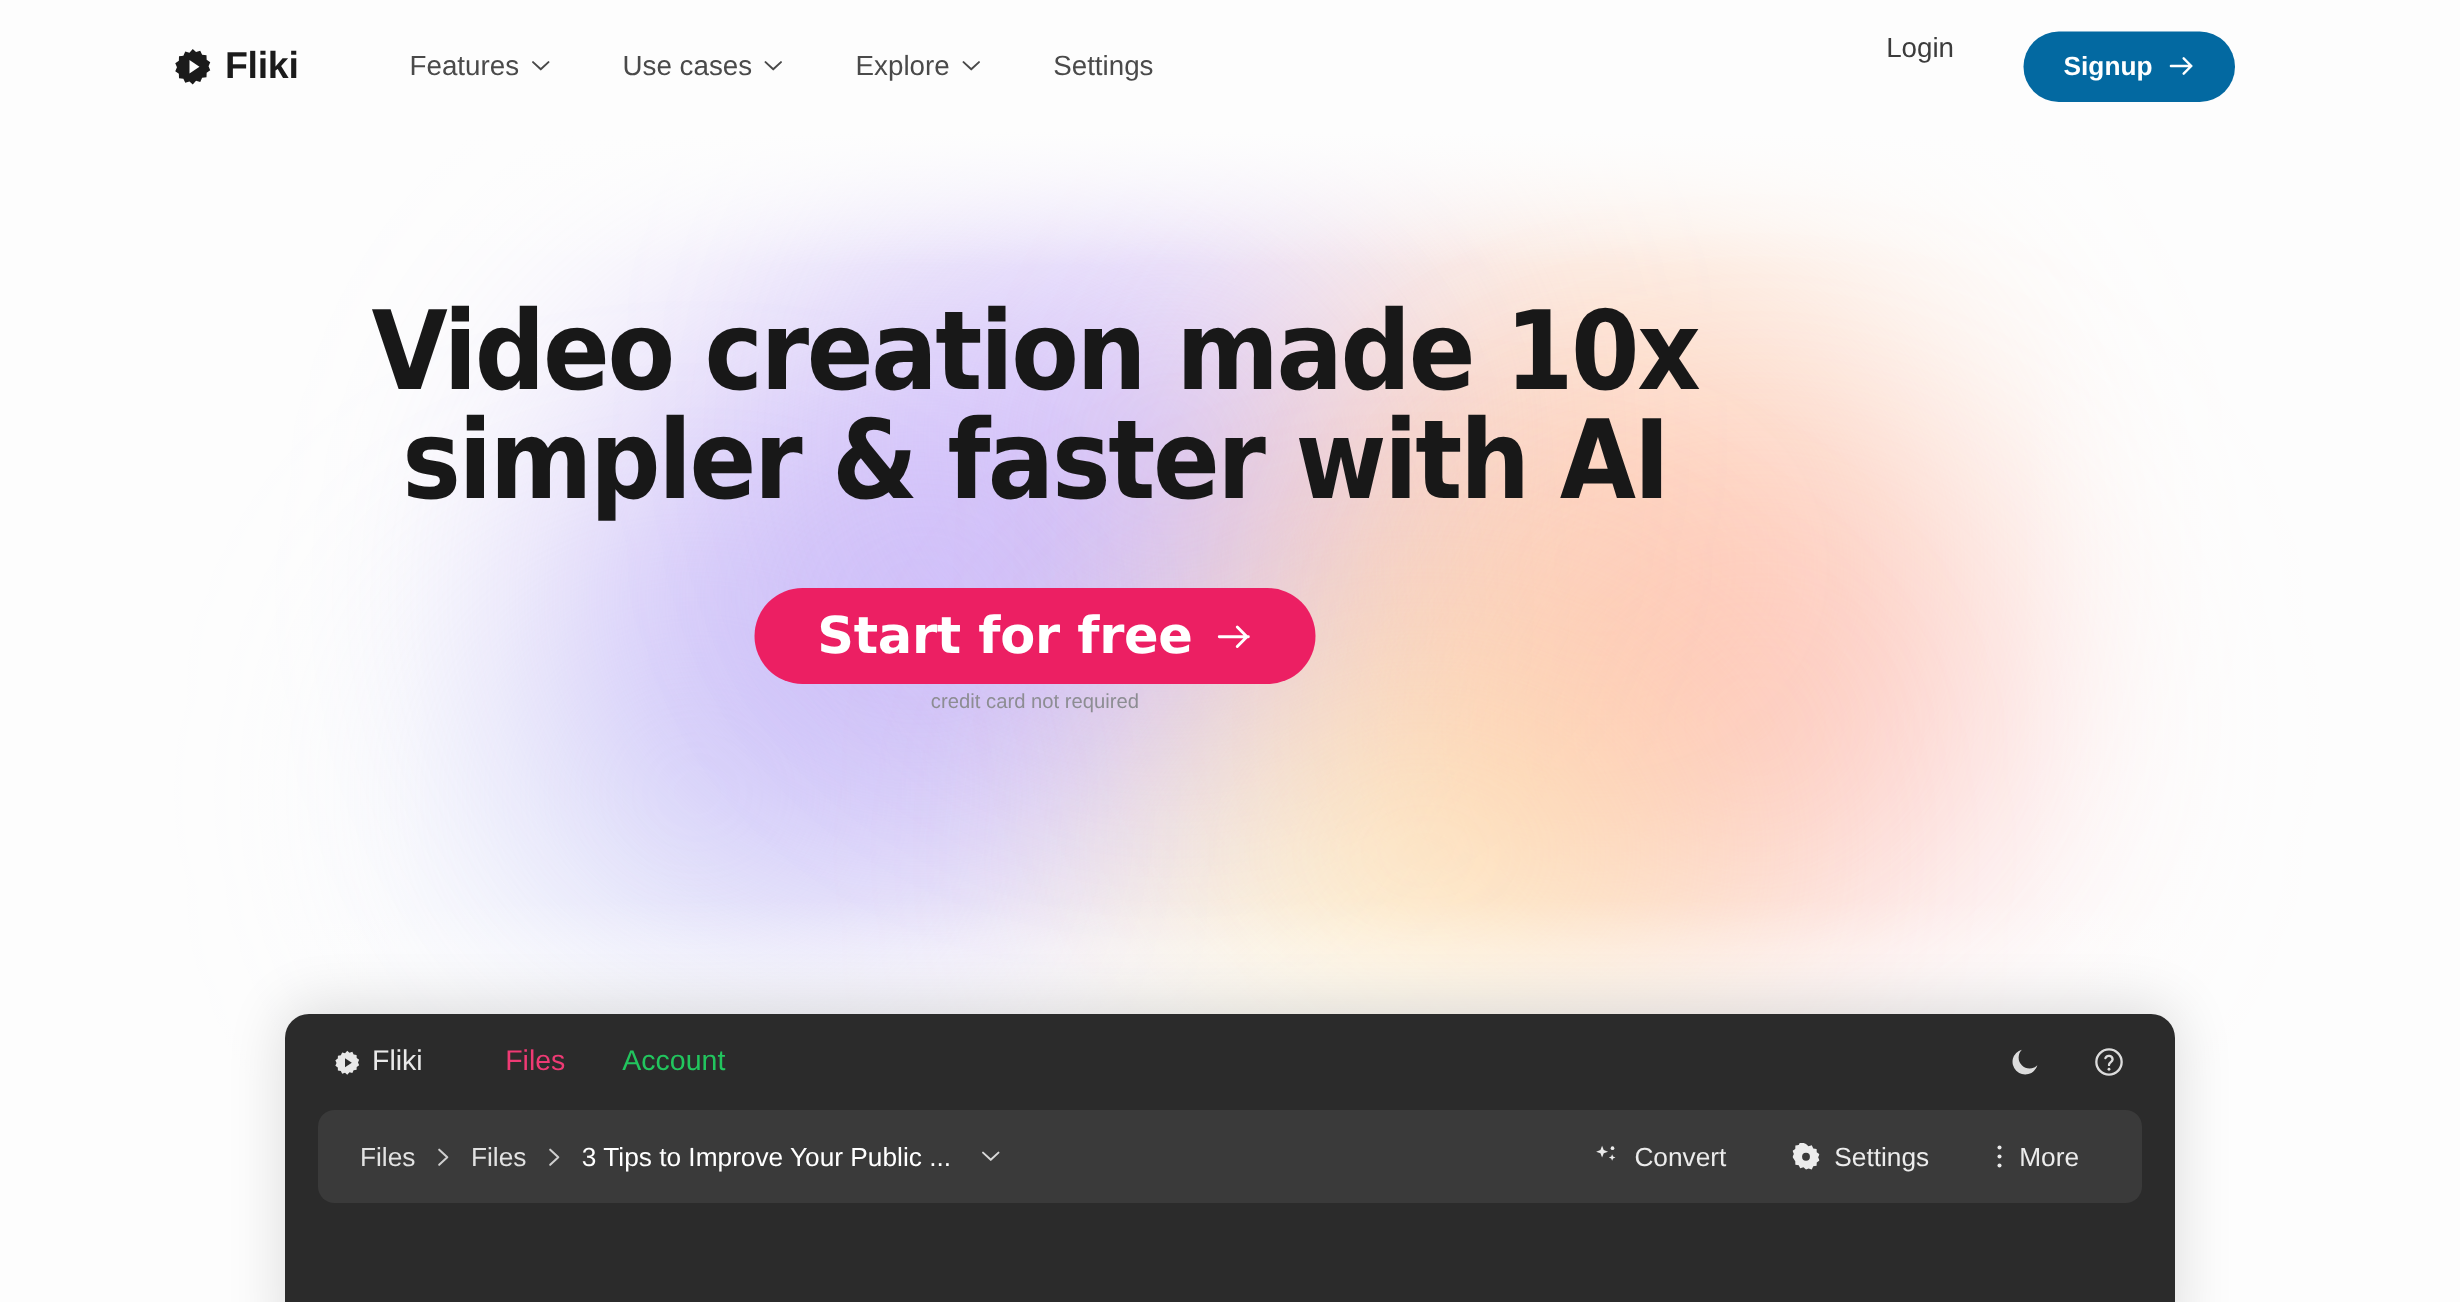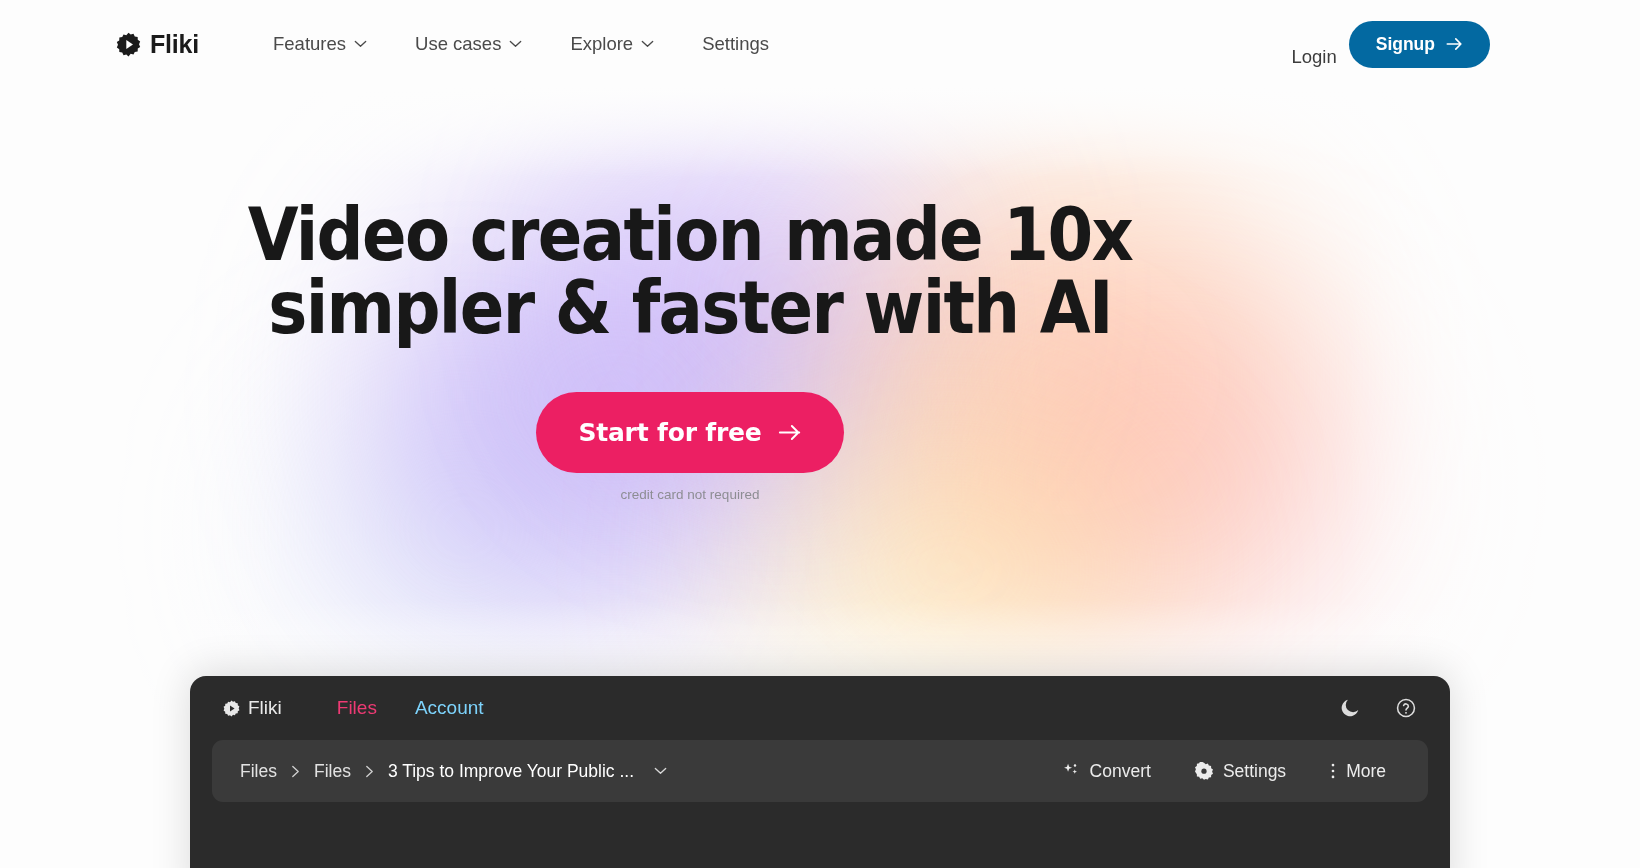--- a/index.html
+++ b/index.html
@@ -38,21 +38,21 @@
   .brand { display:flex; align-items:center; gap:9px; margin-right:50px; cursor:pointer; }
   .brand-mark { width:25px; height:25px; display:block; }
   .brand-name { font-size:25px; font-weight:600; color:#1b1b1b; letter-spacing:-.2px; }
   .nav-links { display:flex; align-items:center; gap:0; }
   .nav-link {
     display:flex; align-items:center; gap:8px;
     font-size:18.5px; color:#4a4a4a; padding:8px 24px; cursor:pointer;
     white-space:nowrap;
   }
   .chev { width:13px; height:8px; flex:none; display:block; }
-  .nav-right { margin-left:auto; margin-right:150px; display:flex; align-items:flex-end; gap:12px; }
+  .nav-right { margin-left:auto; margin-right:150px; display:flex; align-items:flex-start; gap:46px; }
   .login-link { font-size:18.5px; color:#3c3c3c; cursor:pointer; }
   .signup-btn {
     display:flex; align-items:center; gap:11px;
     background:#0369a1; color:#fff; font-size:17.5px; font-weight:700;
     border:none; border-radius:999px; padding:13px 27px; cursor:pointer;
     white-space:nowrap;
   }
   .arrow-r { width:17px; height:14px; display:block; flex:none; }
 
   
@@ -67,41 +67,41 @@
   .hero-title .line { display:block; }
   .hero-sub {
     margin-top:40px; font-size:23.5px; line-height:1.38; color:#5a5a60;
     font-family:"DejaVu Sans", sans-serif;
   }
   .hero-sub .line { display:block; }
   .cta-wrap { margin-top:48px; display:flex; flex-direction:column; align-items:center; }
   .cta-btn {
     display:inline-flex; align-items:center; gap:16px;
     background:#ec1f63; color:#fff; border:none;
-    font-size:25px; font-weight:700; letter-spacing:-.2px;
-    padding:26px 42px; border-radius:999px; cursor:pointer;
+    font-size:34px; font-weight:700; letter-spacing:-.2px;
+    padding:12px 42px; border-radius:999px; cursor:pointer;
     font-family:"DejaVu Sans", sans-serif;
   }
   .arrow-big { width:24px; height:19px; display:block; flex:none; }
-  .cta-note { margin-top:14px; font-size:13.5px; color:#8d8d93; }
+  .cta-note { margin-top:4px; font-size:13.5px; color:#8d8d93; }
 
   
   .app-window {
     position:absolute; left:190px; top:676px; width:1260px; height:230px;
     background:#2b2b2b; border-radius:16px 16px 0 0;
     box-shadow:0 -4px 40px rgba(0,0,0,.14);
     z-index:15; overflow:hidden;
   }
   .app-topbar { height:64px; display:flex; align-items:center; padding:0 33px; }
   .app-brand { display:flex; align-items:center; gap:8px; margin-right:36px; cursor:pointer; }
   .app-brand-mark { width:17px; height:17px; display:block; }
   .app-brand-name { font-size:19px; color:#e9e9e9; font-weight:400; }
   .app-tab { font-size:19px; padding:0 19px; cursor:pointer; }
   .app-tab.active { color:#ee3a74; }
-  .app-tab.idle { color:#7dd3fc; }
+  .app-tab.idle { color:#22c55e; }
   .app-top-right { margin-left:auto; display:flex; align-items:center; gap:34px; }
   .icon-btn { width:22px; height:22px; display:block; cursor:pointer; }
 
   .app-bar {
     margin:0 22px; height:62px; background:#3a3a3a; border-radius:11px;
     display:flex; align-items:center; padding:0 20px;
   }
   .crumbs { display:flex; align-items:center; gap:0; }
   .crumb { font-size:17.5px; color:#ffffff; padding:0 8px; cursor:pointer; white-space:nowrap; }
   .crumb.muted { color:#e2e2e2; }

